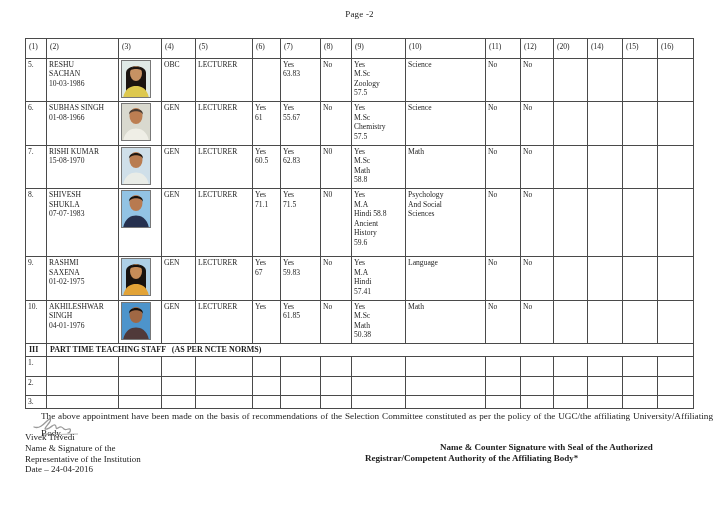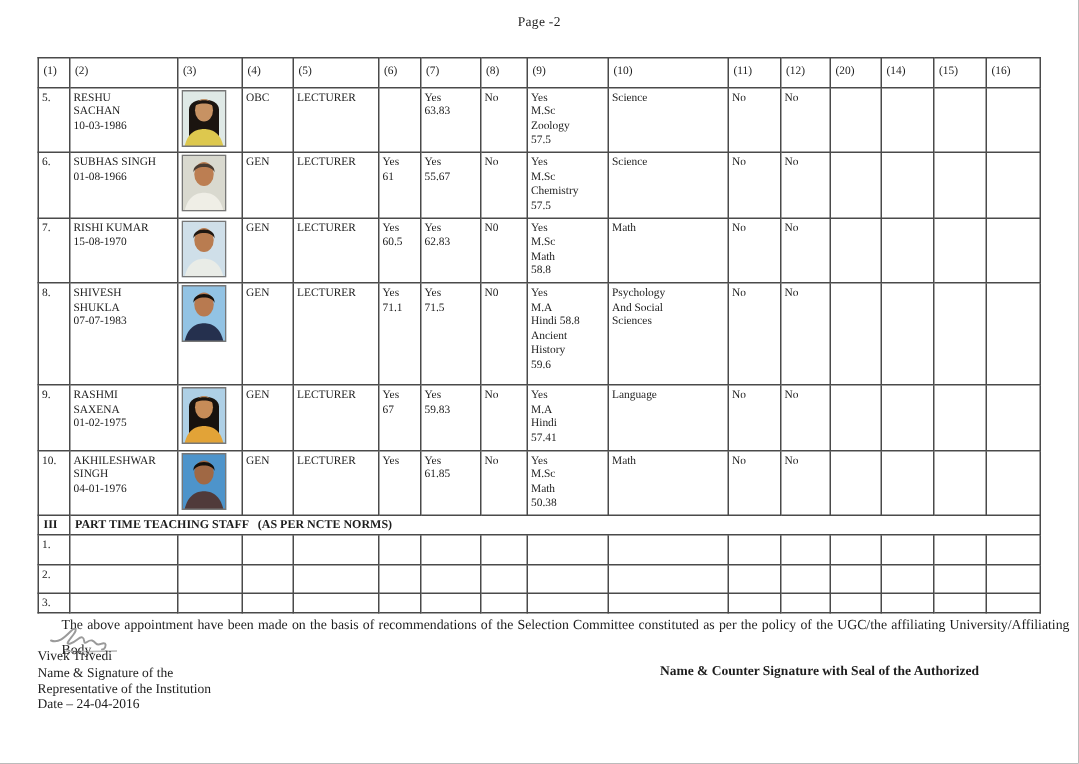--- a/index.html
+++ b/index.html
@@ -530,14 +530,15 @@
   </svg>
 
   <div class="sig-block">
     <div>Vivek Trivedi</div>
     <div>Name &amp; Signature of the</div>
     <div>Representative of the Institution</div>
     <div>Date – 24-04-2016</div>
   </div>
 
   <div class="counter-line1">Name &amp; Counter Signature with Seal of the  Authorized</div>
+  <div class="counter-line2">Registrar/Competent Authority of the Affiliating Body*</div>
 
 </div>
 
 </body></html>

